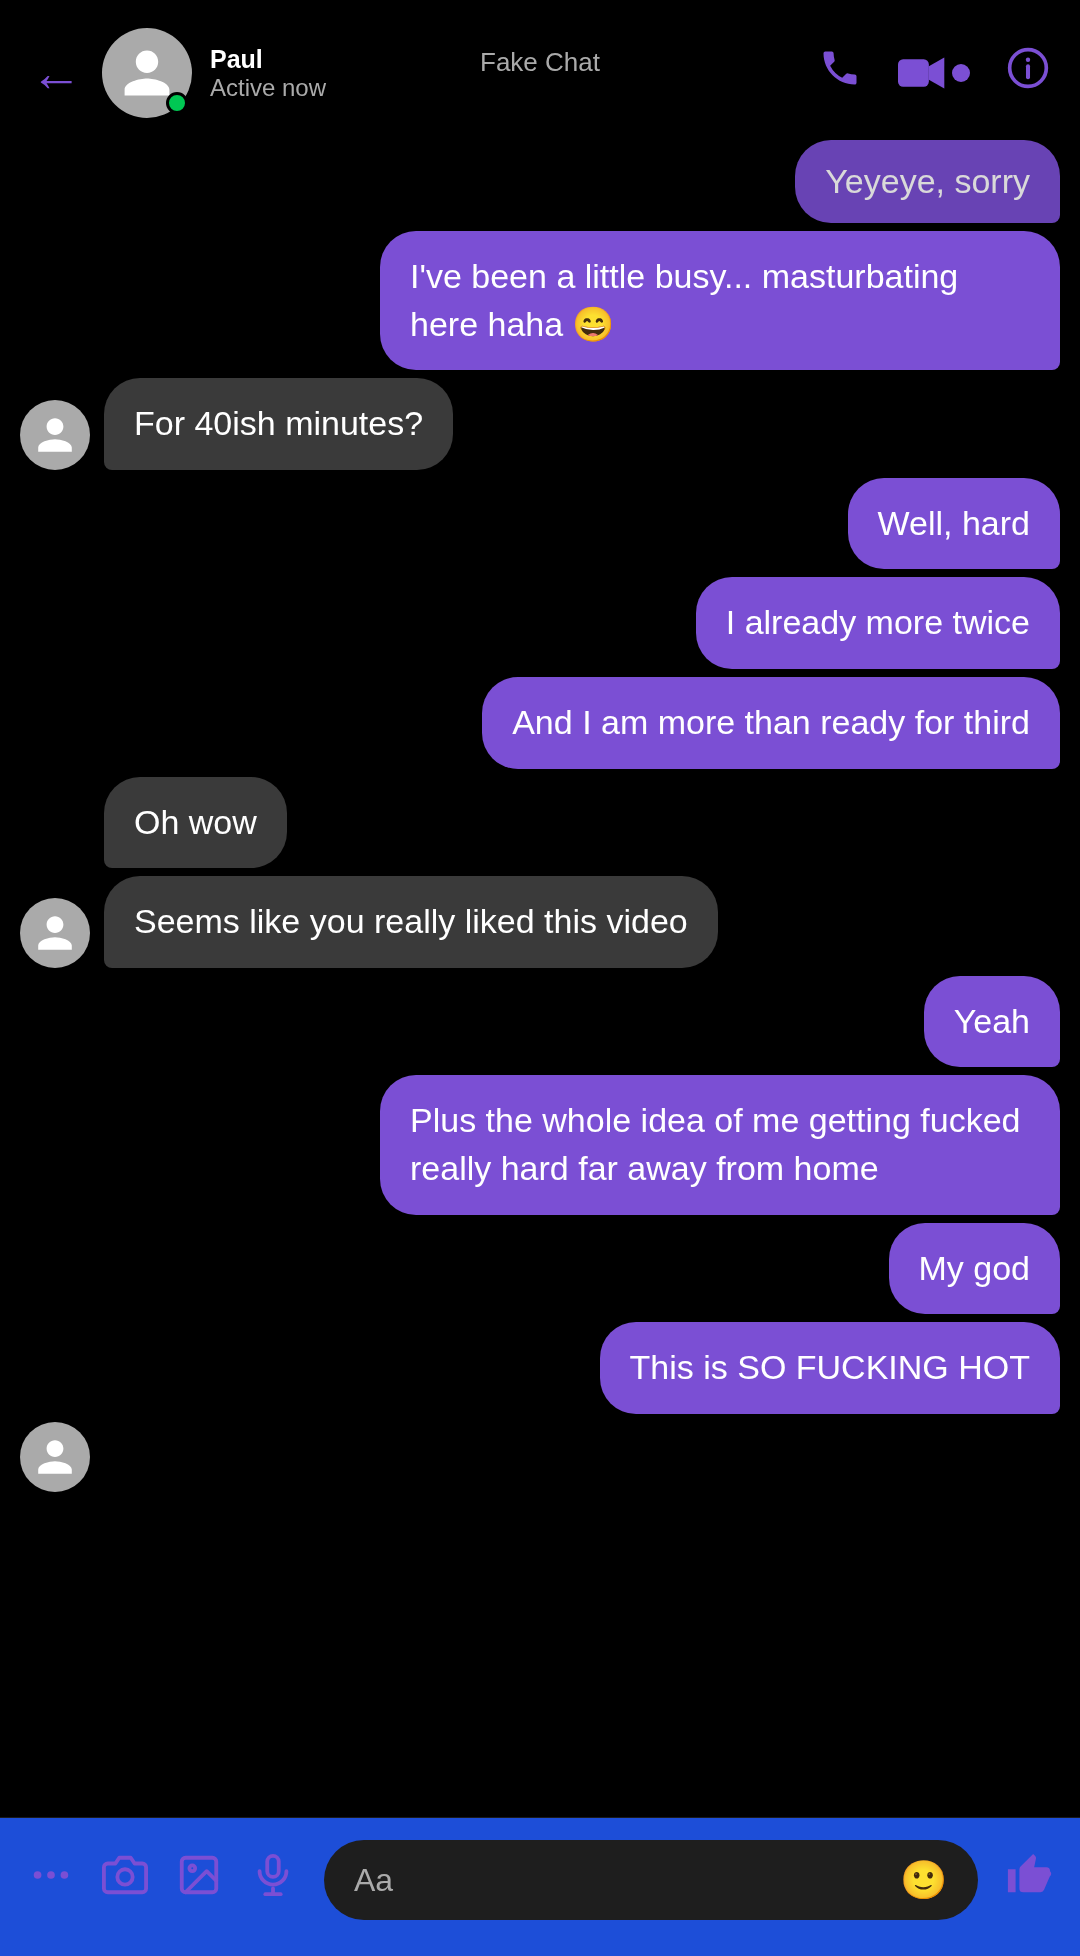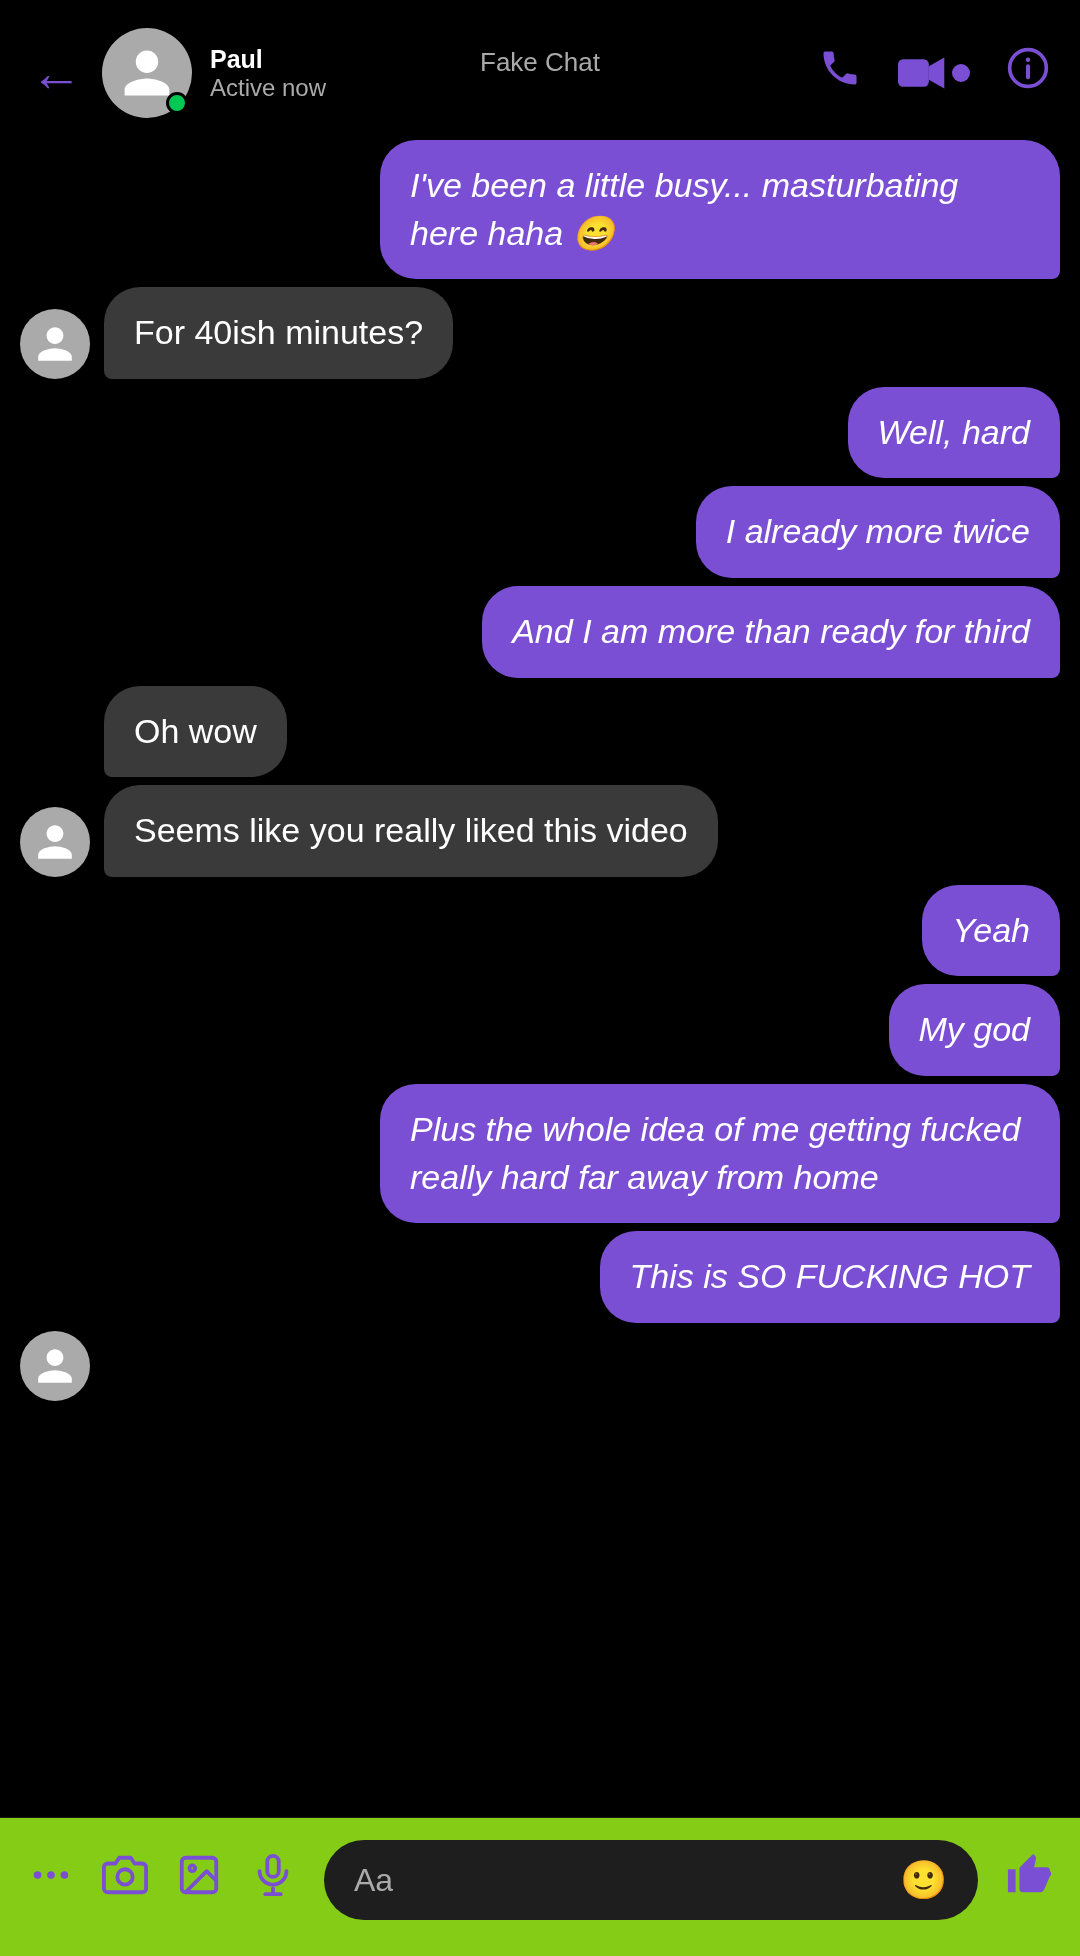--- a/index.html
+++ b/index.html
@@ -127,21 +127,20 @@
       padding: 22px 30px;
       border-radius: 36px;
       font-size: 34px;
       line-height: 1.4;
       word-break: break-word;
     }
     .bubble.sent {
       background: #7B4FD4;
       color: #fff;
       border-bottom-right-radius: 8px;
-      font-style: italic;
     }
     .bubble.received {
       background: #3a3a3a;
       color: #fff;
       border-bottom-left-radius: 8px;
     }
 
     .small-avatar {
       width: 70px;
       height: 70px;
@@ -174,21 +173,21 @@
       align-self: flex-end;
       border-bottom-right-radius: 8px;
       opacity: 0.85;
     }
 
     
     .bottom-bar {
       display: flex;
       align-items: center;
       padding: 22px 28px 36px 28px;
-      background: #84cc16;
+      background: #1d4ed8;
       gap: 28px;
       border-top: 1px solid #1a1a1a;
     }
     .bottom-icon {
       color: #7B4FD4;
       font-size: 46px;
       cursor: pointer;
     }
     .input-area {
       flex: 1;
@@ -251,20 +250,23 @@
         <circle cx="12" cy="12" r="10" fill="none" stroke="#7B4FD4" stroke-width="2"></circle>
         <line x1="12" y1="11" x2="12" y2="17" stroke="#7B4FD4" stroke-width="2.2" stroke-linecap="round"></line>
         <circle cx="12" cy="7.5" r="1.2" fill="#7B4FD4"></circle>
       </svg>
     </div>
   </div>
 </div>
 
 <div class="messages-area">
 
+  <div class="msg-row sent">
+    <div class="partial-bubble">Yeyeye, sorry</div>
+  </div>
 
   <div class="msg-row sent">
     <div class="bubble sent">I've been a little busy... masturbating here haha 😄</div>
   </div>
 
   <div class="msg-row received">
     <div class="small-avatar">
       <svg viewBox="0 0 24 24" xmlns="http://www.w3.org/2000/svg">
         <path d="M12 12c2.7 0 4.8-2.1 4.8-4.8S14.7 2.4 12 2.4 7.2 4.5 7.2 7.2 9.3 12 12 12zm0 2.4c-3.2 0-9.6 1.6-9.6 4.8v2.4h19.2v-2.4c0-3.2-6.4-4.8-9.6-4.8z"></path>
       </svg>
@@ -296,25 +298,25 @@
       </svg>
     </div>
     <div class="bubble received">Seems like you really liked this video</div>
   </div>
 
   <div class="msg-row sent">
     <div class="bubble sent">Yeah</div>
   </div>
 
   <div class="msg-row sent">
+    <div class="bubble sent">Plus the whole idea of me getting fucked really hard far away from home</div>
+  </div>
+
+  <div class="msg-row sent">
     <div class="bubble sent">My god</div>
-  </div>
-
-  <div class="msg-row sent">
-    <div class="bubble sent">Plus the whole idea of me getting fucked really hard far away from home</div>
   </div>
 
   <div class="msg-row sent">
     <div class="bubble sent">This is SO FUCKING HOT</div>
   </div>
 
   <div class="msg-row received">
     <div class="small-avatar">
       <svg viewBox="0 0 24 24" xmlns="http://www.w3.org/2000/svg">
         <path d="M12 12c2.7 0 4.8-2.1 4.8-4.8S14.7 2.4 12 2.4 7.2 4.5 7.2 7.2 9.3 12 12 12zm0 2.4c-3.2 0-9.6 1.6-9.6 4.8v2.4h19.2v-2.4c0-3.2-6.4-4.8-9.6-4.8z"></path>

